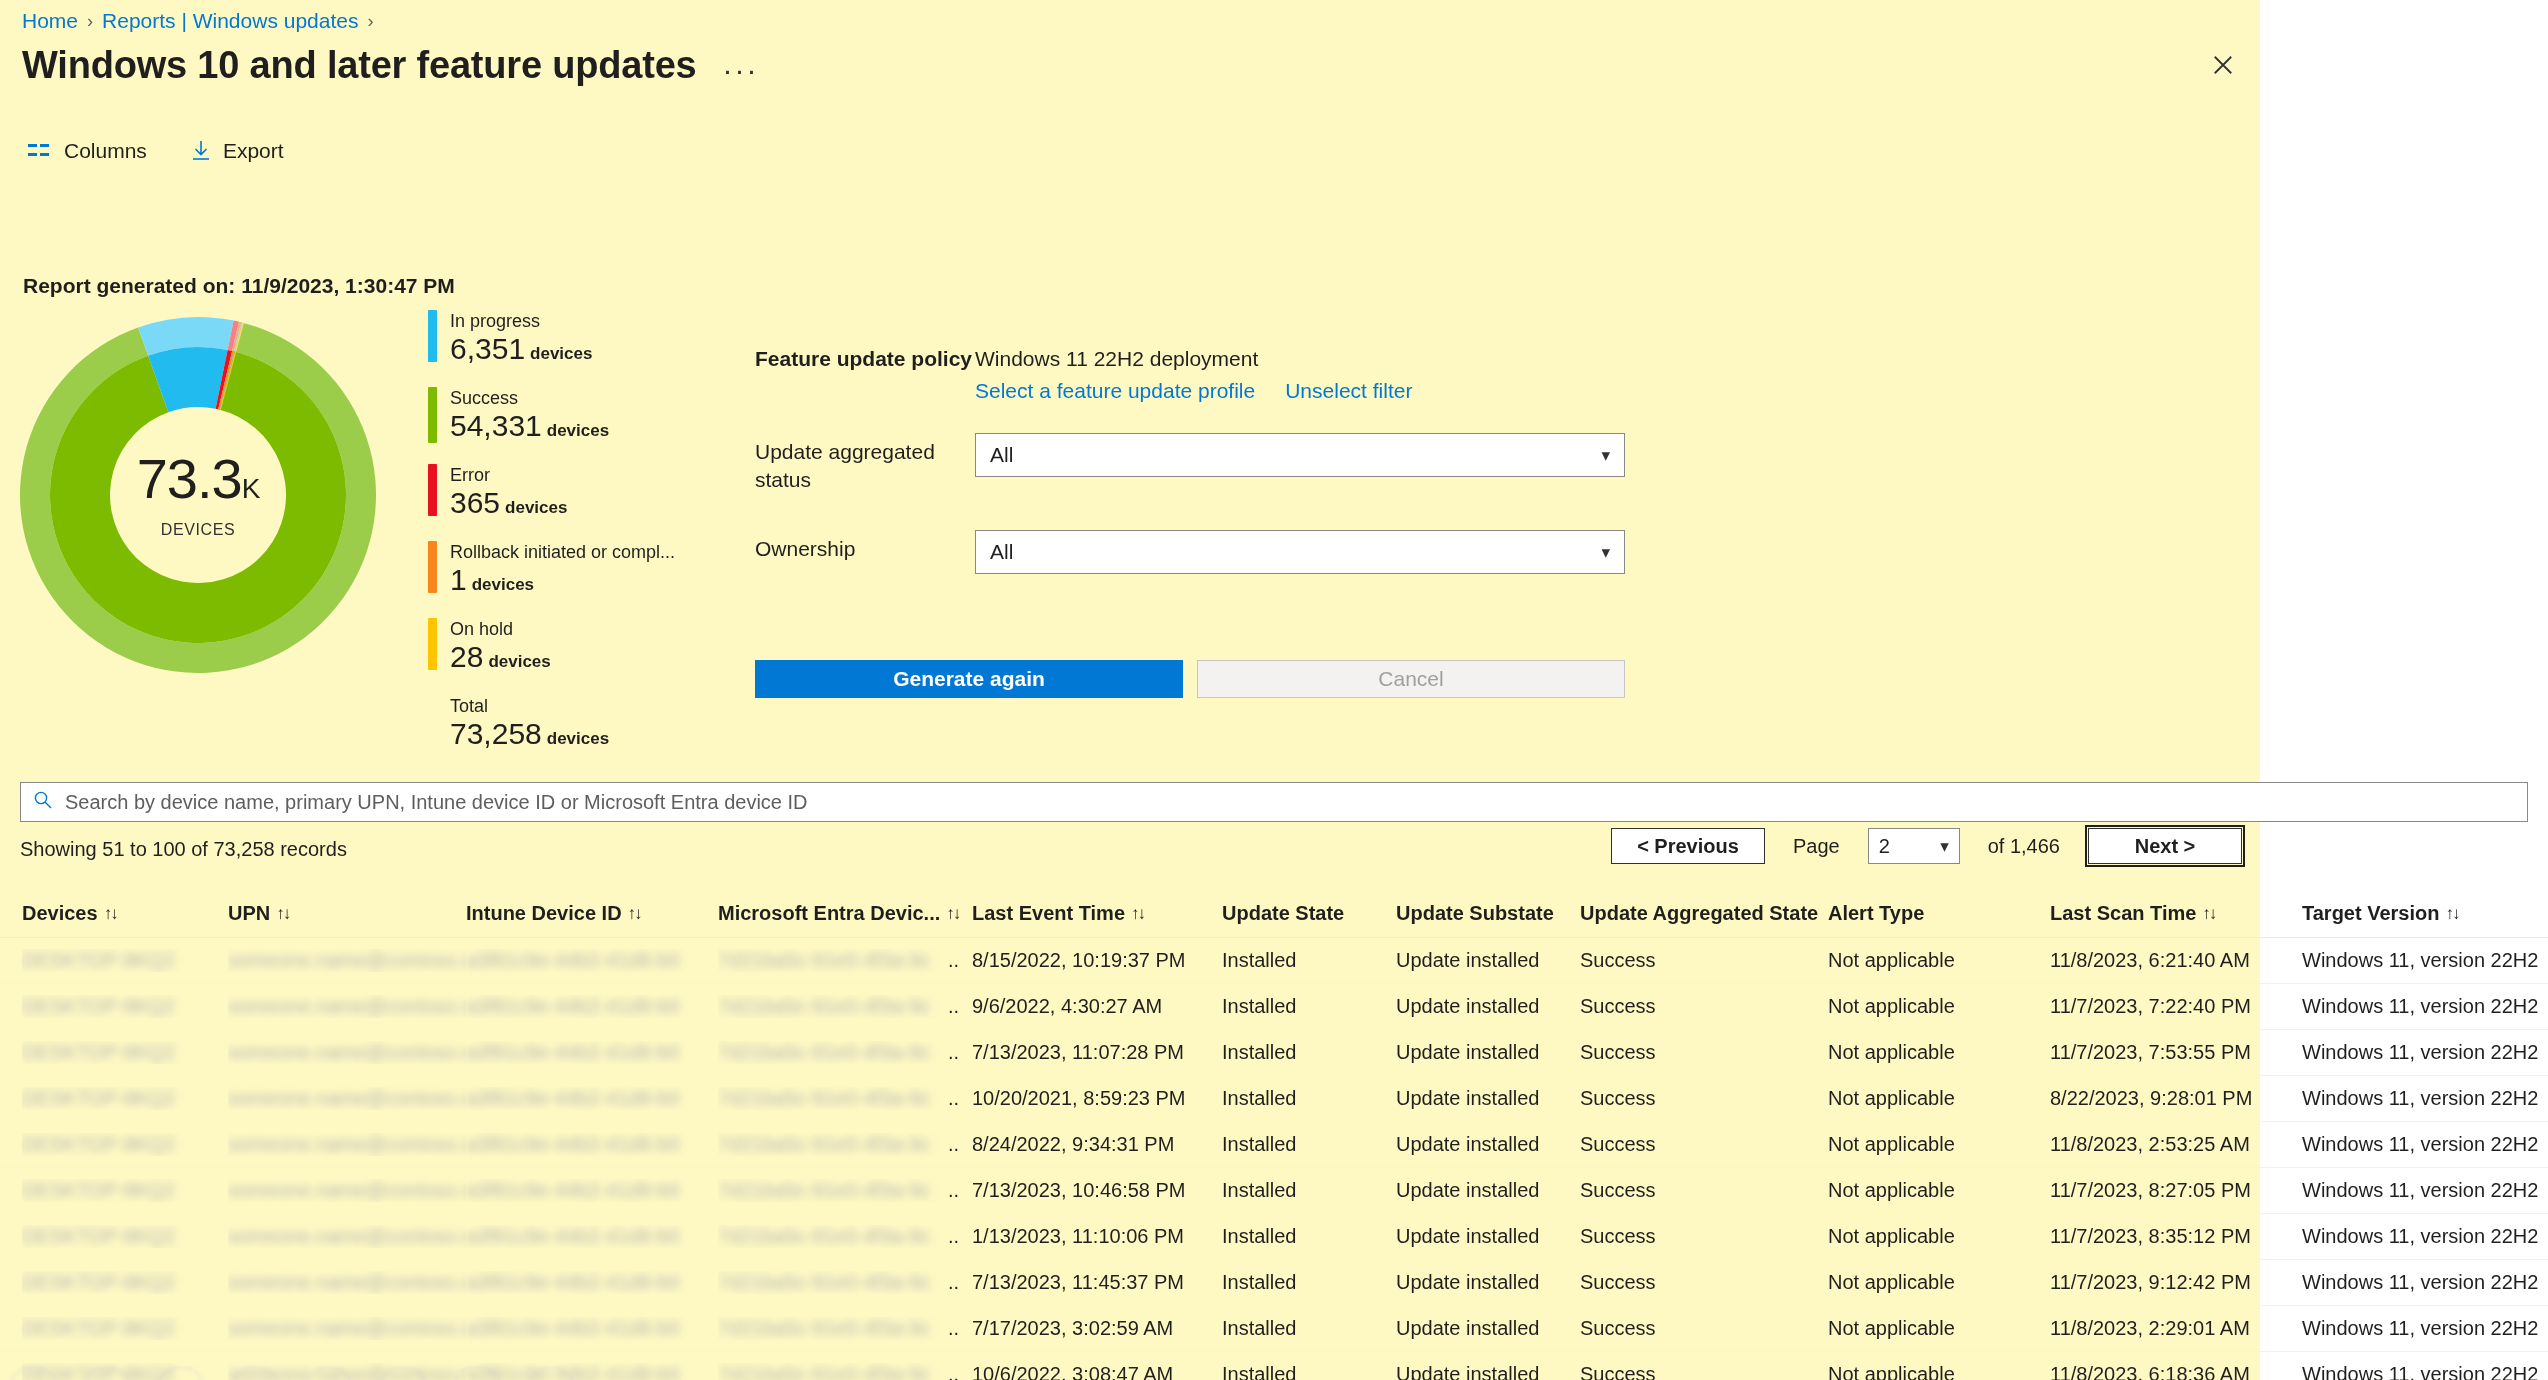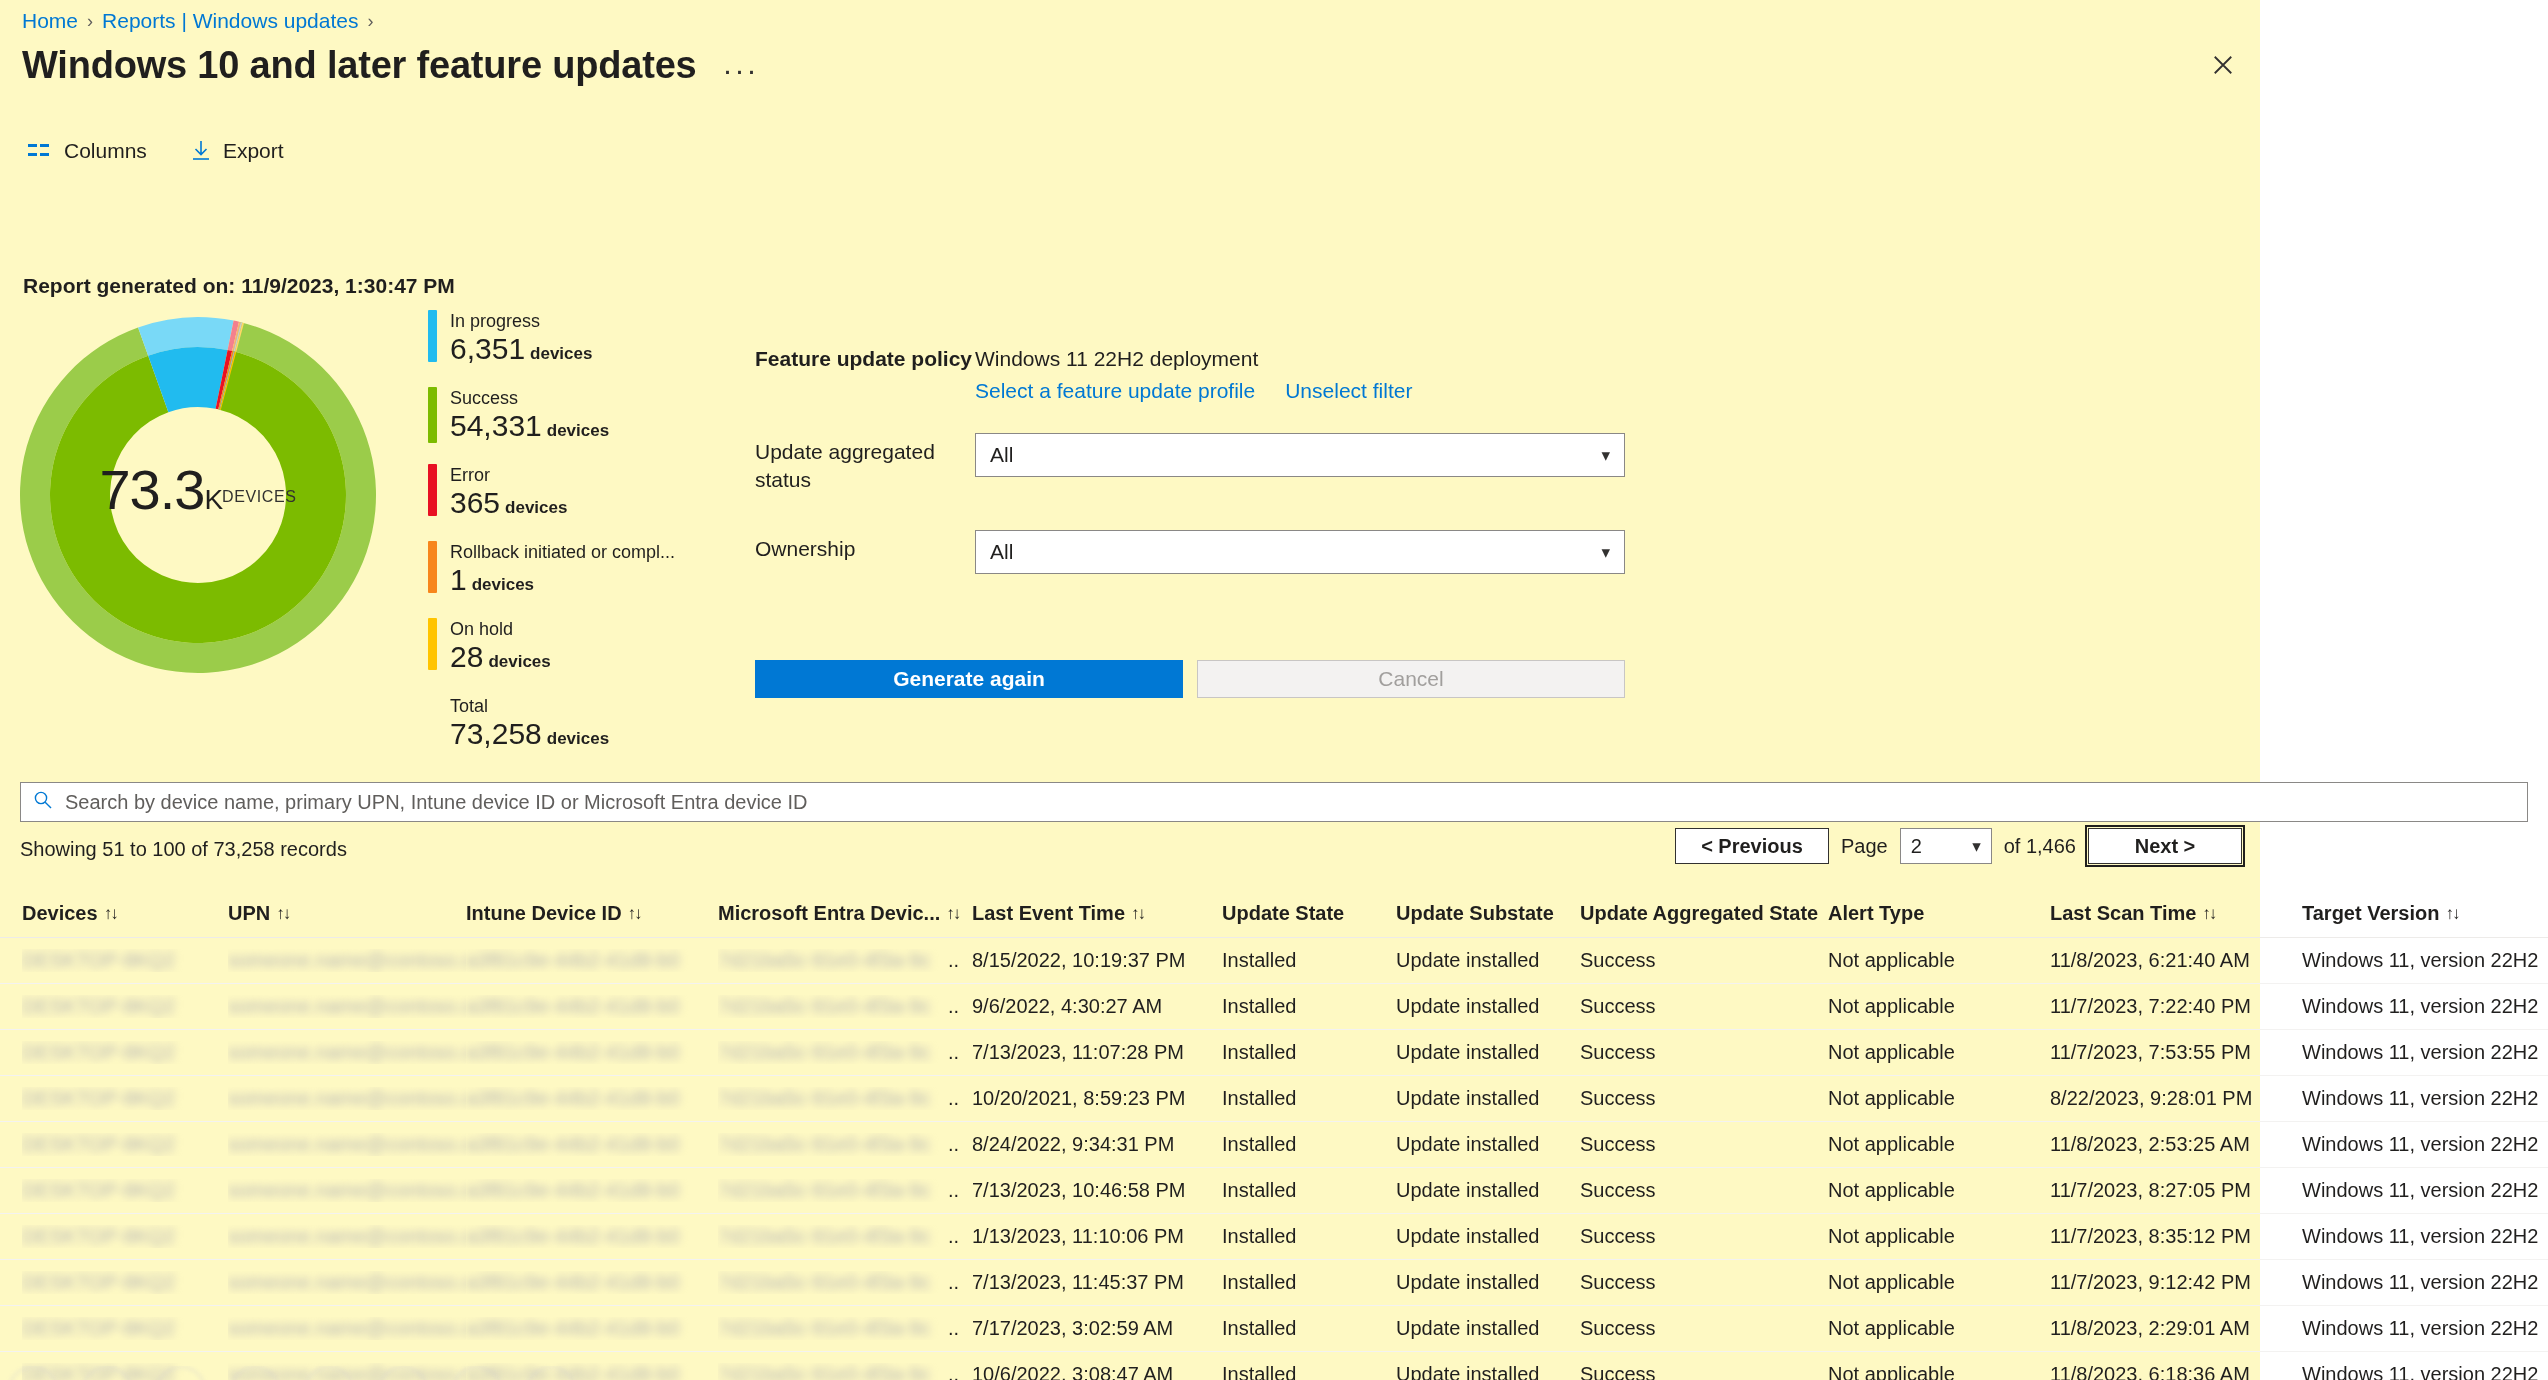--- a/index.html
+++ b/index.html
@@ -59,21 +59,21 @@
   
   .report-gen {
     position:absolute; left:23px; top:274px;
     font-size:21px; font-weight:700; color:#201f1e; white-space:nowrap;
   }
 
   
   .donut-wrap { position:absolute; left:18px; top:310px; width:360px; height:370px; }
   .donut-center {
     position:absolute; left:0; top:0; width:360px; height:370px;
-    display:flex; flex-direction:row; align-items:center; justify-content:center;
+    display:flex; flex-direction:column; align-items:center; justify-content:center;
     pointer-events:none;
   }
   .donut-num { font-size:56px; font-weight:400; color:#201f1e; line-height:56px; letter-spacing:-1px; }
   .donut-num .k { font-size:28px; }
   .donut-sub { font-size:16px; color:#323130; letter-spacing:0.6px; margin-top:4px; }
 
   
   .legend { position:absolute; left:428px; top:310px; width:300px; }
   .legend-item { display:flex; margin-bottom:16px; }
   .legend-bar { width:9px; border-radius:1px; flex:0 0 9px; margin-right:13px; }
@@ -117,21 +117,21 @@
     font-family:"Liberation Sans", sans-serif; font-size:20px; color:#201f1e;
   }
   .search-input::placeholder { color:#605e5c; }
 
   .showing {
     position:absolute; left:20px; top:838px;
     font-size:20px; color:#201f1e; white-space:nowrap;
   }
 
   
-  .pager { position:absolute; right:18px; top:828px; display:flex; align-items:center; gap:12px; }
+  .pager { position:absolute; right:18px; top:828px; display:flex; align-items:center; gap:28px; }
   .pg-btn {
     height:36px; min-width:154px; padding:0 18px; border:1px solid #323130; background:#fff;
     font-size:20px; font-weight:700; color:#201f1e; cursor:pointer;
     display:flex; align-items:center; justify-content:center;
   }
   .pg-btn.focused { outline:2px solid #201f1e; outline-offset:1px; }
   .pg-label { font-size:20px; color:#201f1e; }
   .pg-select {
     height:36px; width:92px; border:1px solid #8a8886; background:#fff;
     display:flex; align-items:center; justify-content:space-between;

